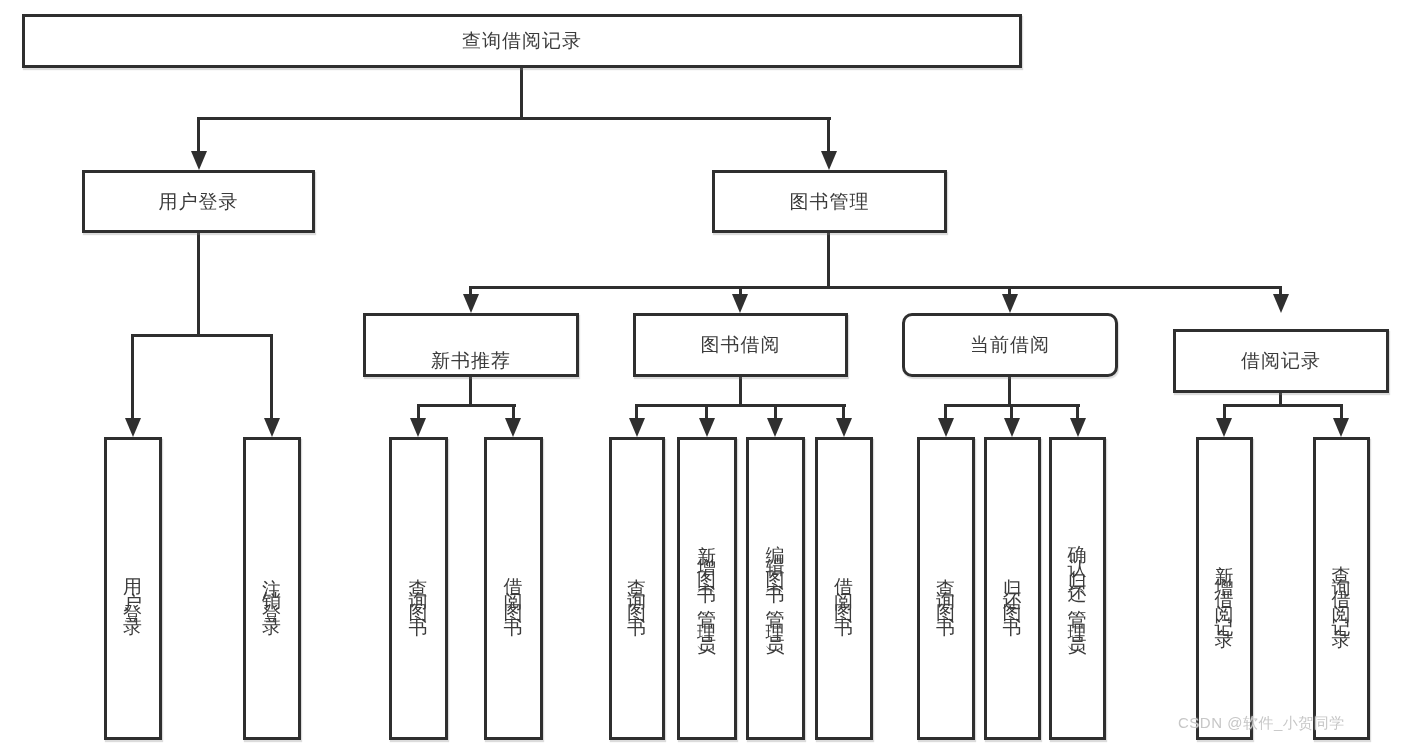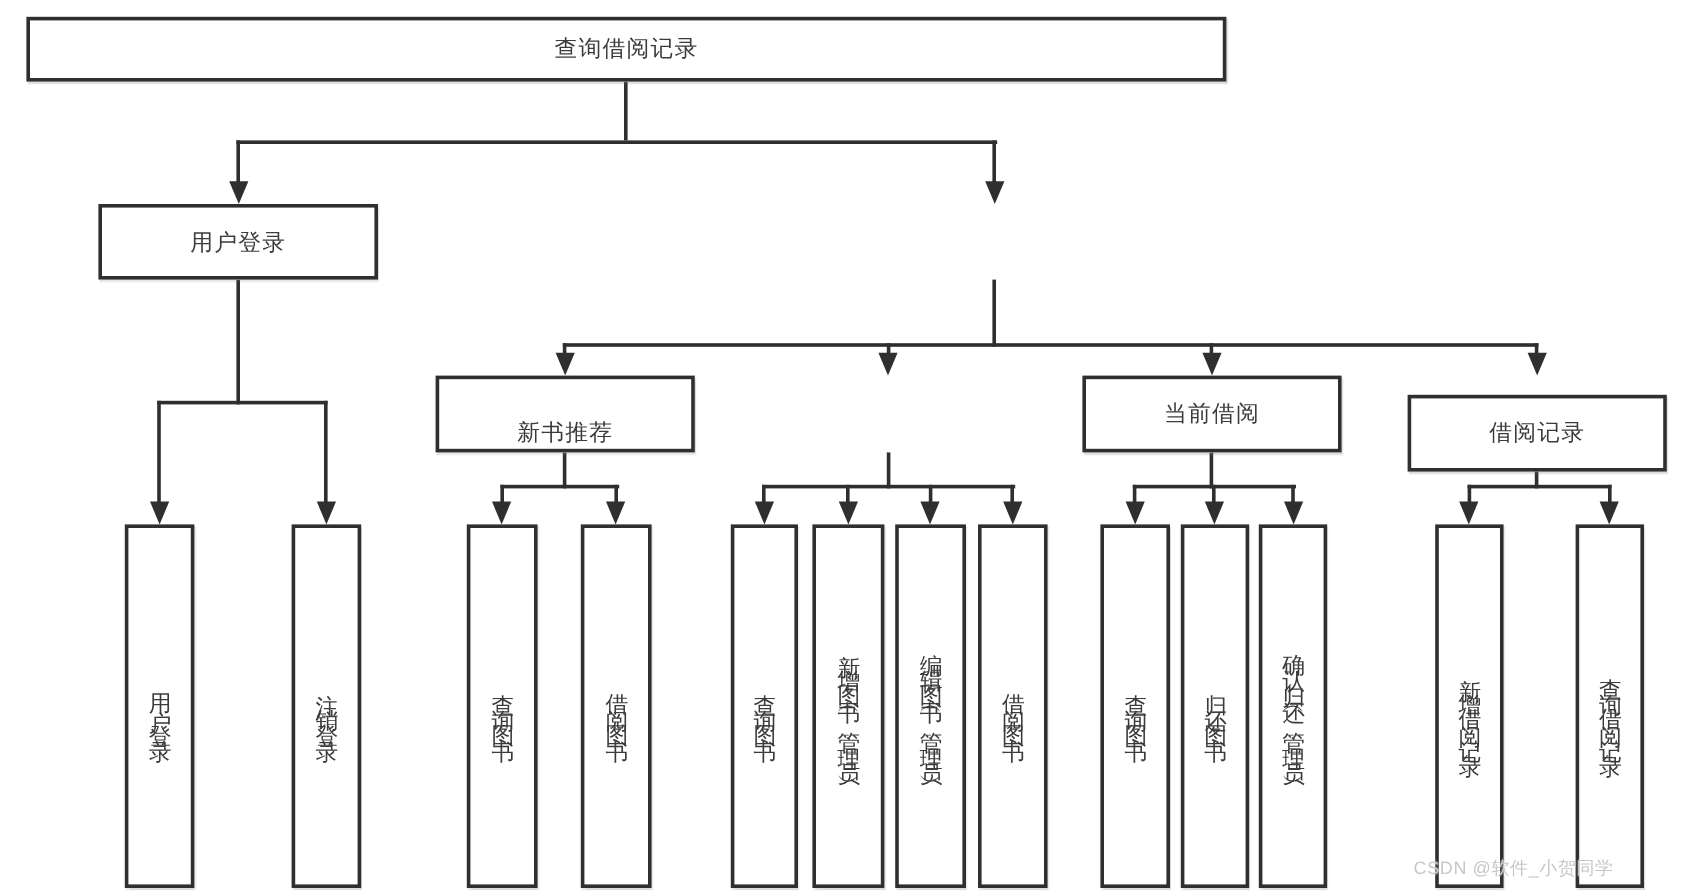--- a/index.html
+++ b/index.html
@@ -38,25 +38,31 @@
 
 <div class="stage">
 
   <div class="box" style="left:22px;top:14px;width:1000px;height:54px;">
     <span>查询借阅记录</span>
   </div>
 
   <div class="box" style="left:82px;top:170px;width:233px;height:63px;">
     <span>用户登录</span>
   </div>
+  <div class="box" style="left:712px;top:170px;width:235px;height:63px;">
+    <span>图书管理</span>
+  </div>
 
   <div class="box" style="left:363px;top:313px;width:216px;height:64px;align-items:flex-end;">
     <span>新书推荐</span>
   </div>
-  <div class="box" style="left:902px;top:313px;width:216px;height:64px;">
+  <div class="box" style="left:633px;top:313px;width:215px;height:64px;">
+    <span>图书借阅</span>
+  </div>
+  <div class="box" style="left:902px;top:313px;width:216px;height:64px;border-radius:10px;">
     <span>当前借阅</span>
   </div>
   <div class="box" style="left:1173px;top:329px;width:216px;height:64px;">
     <span>借阅记录</span>
   </div>
 
   <div class="box vbox" style="left:104px;top:437px;width:58px;height:303px;">
     <span>用户登录</span>
   </div>
   <div class="box vbox" style="left:243px;top:437px;width:58px;height:303px;">

